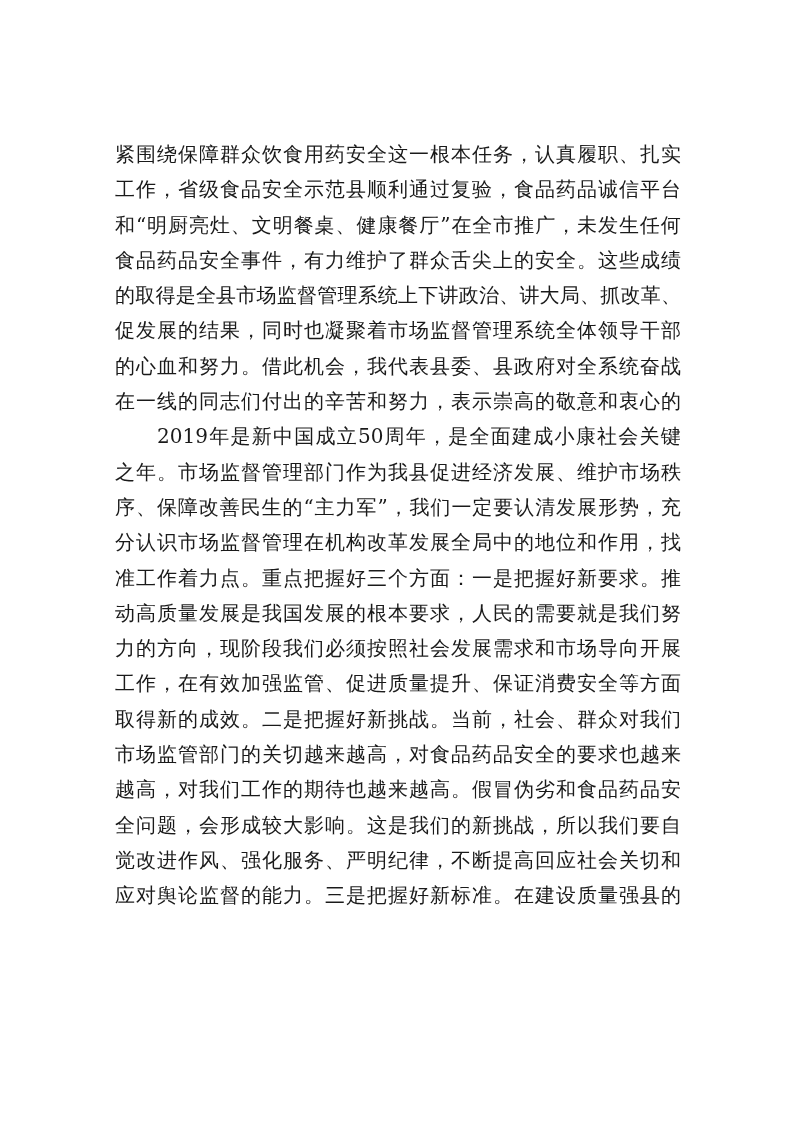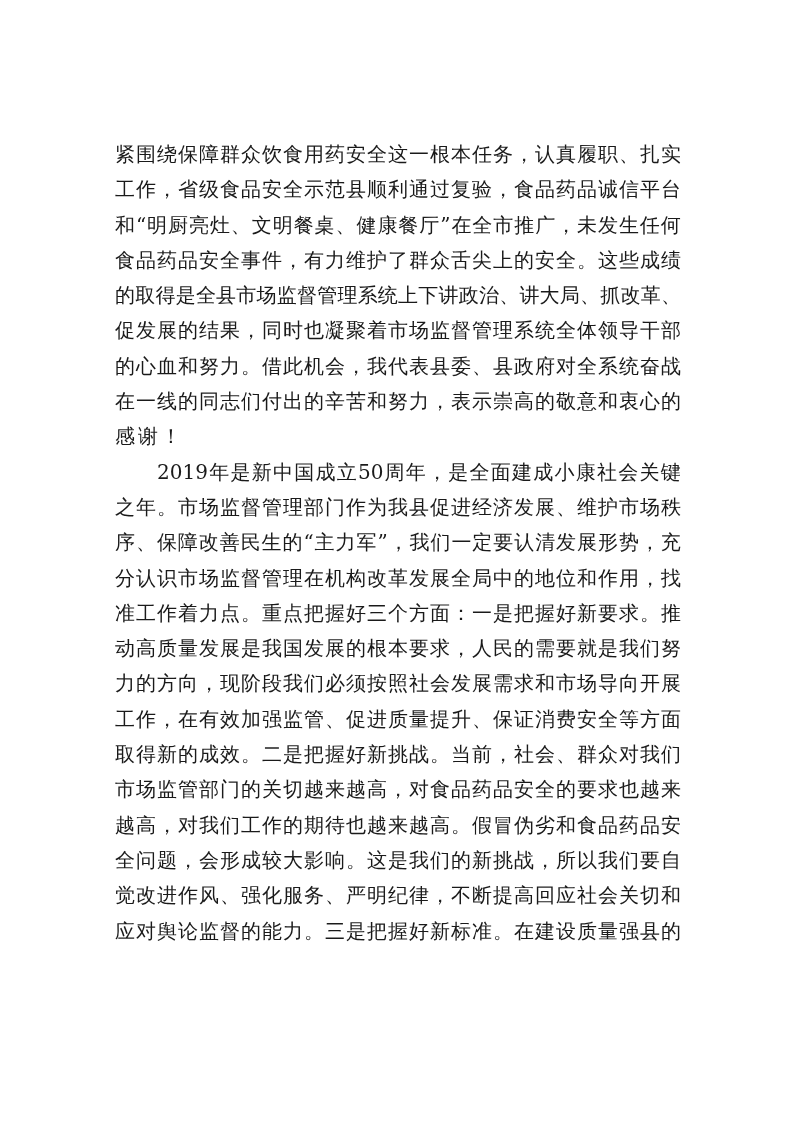--- a/index.html
+++ b/index.html
@@ -256,21 +256,20 @@
         <span class="ch">崇</span>
         <span class="ch">高</span>
         <span class="ch">的</span>
         <span class="ch">敬</span>
         <span class="ch">意</span>
         <span class="ch">和</span>
         <span class="ch">衷</span>
         <span class="ch">心</span>
         <span class="ch">的</span>
       </div>
-    <div class="line last">感谢！</div>
   </div>
   <div>
     <div class="line indent">
         <span class="ch">2019</span>
         <span class="ch">年</span>
         <span class="ch">是</span>
         <span class="ch">新</span>
         <span class="ch">中</span>
         <span class="ch">国</span>
         <span class="ch">成</span>

